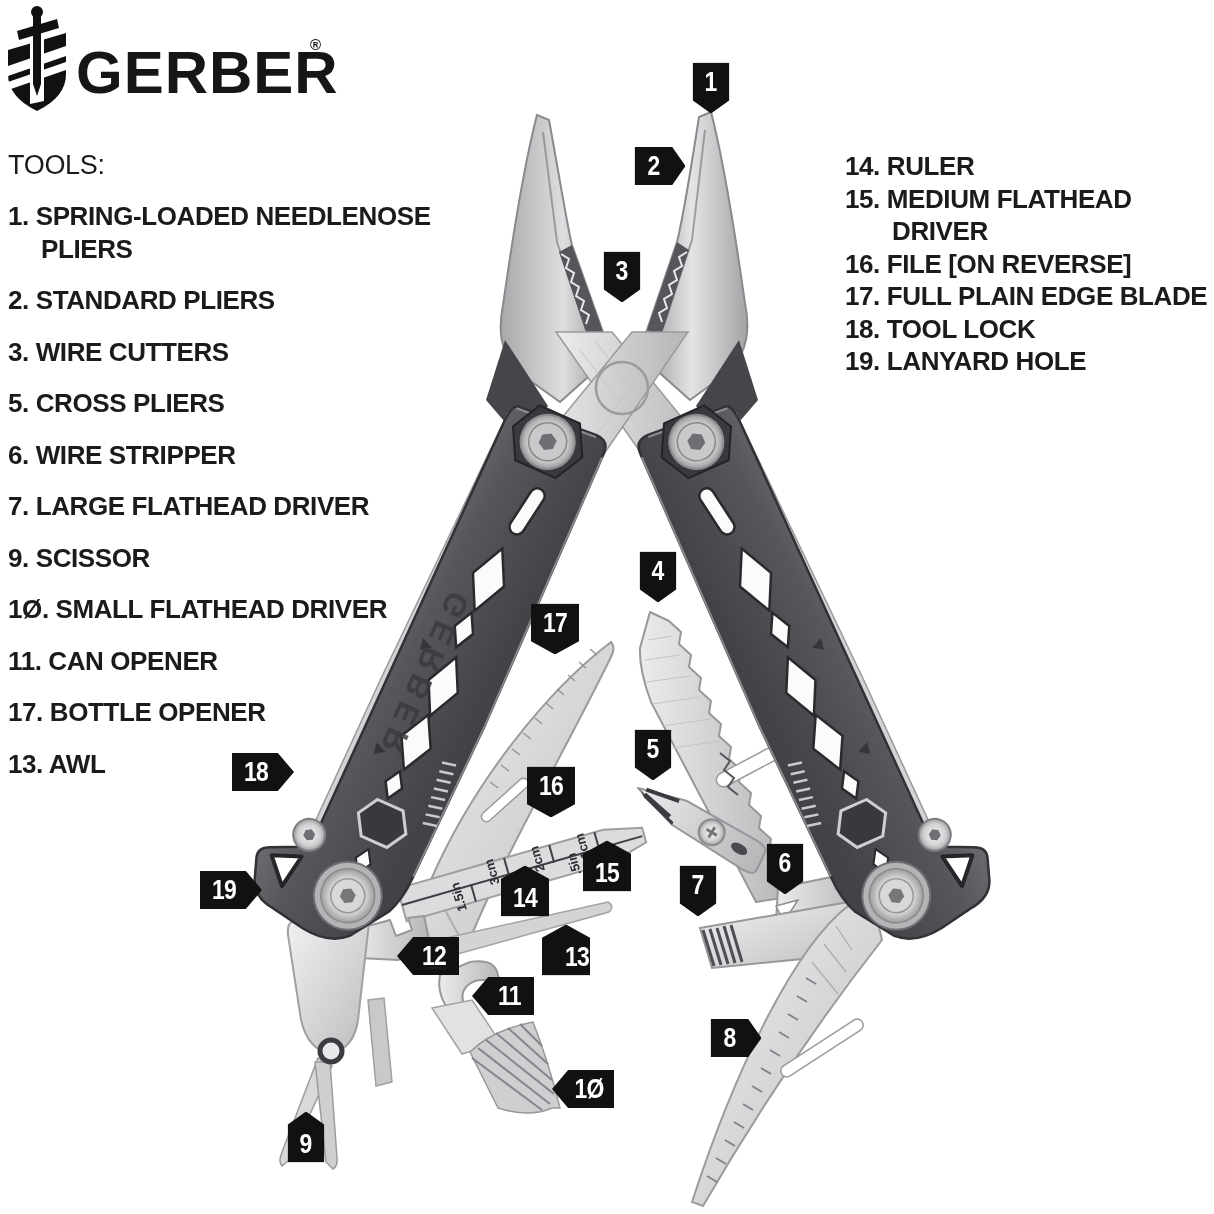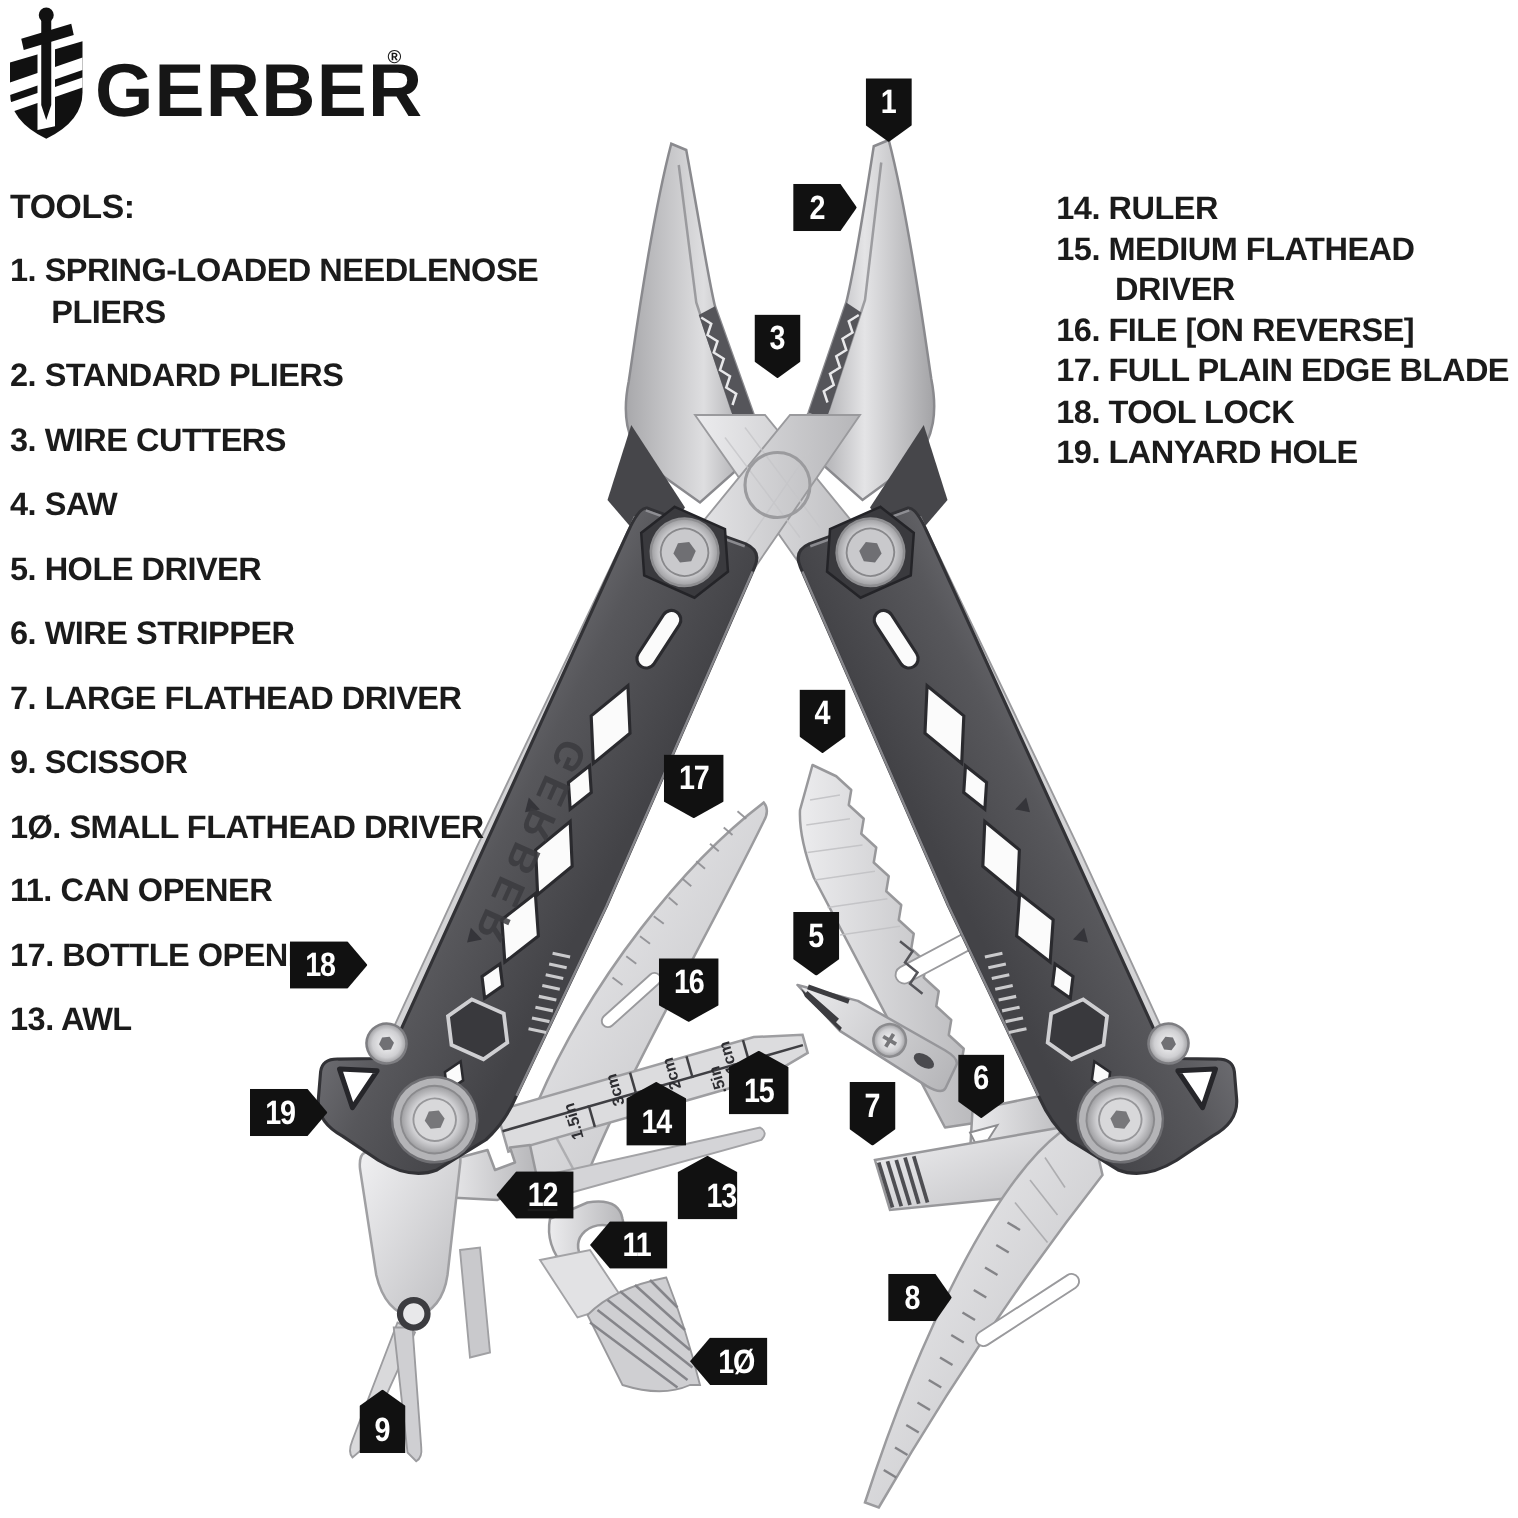--- a/index.html
+++ b/index.html
@@ -4,21 +4,21 @@
 <style>
   html,body{margin:0;padding:0;}
   body{width:1214px;height:1214px;background:#ffffff;position:relative;overflow:hidden;
        font-family:"Liberation Sans","DejaVu Sans",sans-serif;color:#1b1b1b;}
   #stage{position:absolute;inset:0;}
   svg.art{position:absolute;left:0;top:0;}
 
   
   .tool-list{position:absolute;top:150px;}
   .tool-list ul{list-style:none;margin:0;padding:0;}
-  .tool-list .heading{font-size:27px;font-weight:bold;letter-spacing:-0.3px;margin:0 0 14px 0;}
+  .tool-list .heading{font-size:27px;font-weight:normal;letter-spacing:-0.3px;margin:0 0 14px 0;}
   .tool-list li{font-size:26px;font-weight:bold;letter-spacing:-0.4px;line-height:32.5px;}
   #list-left{left:8px;width:452px;}
   #list-left li{padding-left:33px;text-indent:-33px;margin-top:19px;}
   #list-right{left:845px;width:372px;}
   #list-right li{padding-left:47px;text-indent:-47px;}
 
   
   .callout{position:absolute;transform:translate(-50%,-50%);background:#111111;
            display:flex;align-items:center;justify-content:center;z-index:5;}
   .callout span{color:#ffffff;font-size:27px;font-weight:bold;transform:scaleX(.85);letter-spacing:-1px;}
@@ -313,22 +313,21 @@
 
   <text transform="translate(470,598) rotate(114) scale(1,-1)" font-size="32" font-weight="bold" letter-spacing="7" fill="#3b3b3f" opacity="0.85">GERBER</text>
 </svg>
 
 <div class="tool-list" id="list-left">
   <p class="heading">TOOLS:</p>
   <ul>
     <li><span>1.</span> <span>SPRING-LOADED NEEDLENOSE PLIERS</span></li>
     <li><span>2.</span> <span>STANDARD PLIERS</span></li>
     <li><span>3.</span> <span>WIRE CUTTERS</span></li>
-    <li><span>4.</span> <span>SAW</span></li>
-    <li><span>5.</span> <span>HOLE DRIVER</span></li>
+    <li><span>5.</span> <span>CROSS PLIERS</span></li>
     <li><span>6.</span> <span>WIRE STRIPPER</span></li>
     <li><span>7.</span> <span>LARGE FLATHEAD DRIVER</span></li>
     <li><span>9.</span> <span>SCISSOR</span></li>
     <li><span>1Ø.</span> <span>SMALL FLATHEAD DRIVER</span></li>
     <li><span>11.</span> <span>CAN OPENER</span></li>
     <li><span>17.</span> <span>BOTTLE OPENER</span></li>
     <li><span>13.</span> <span>AWL</span></li>
   </ul>
 </div>
 

